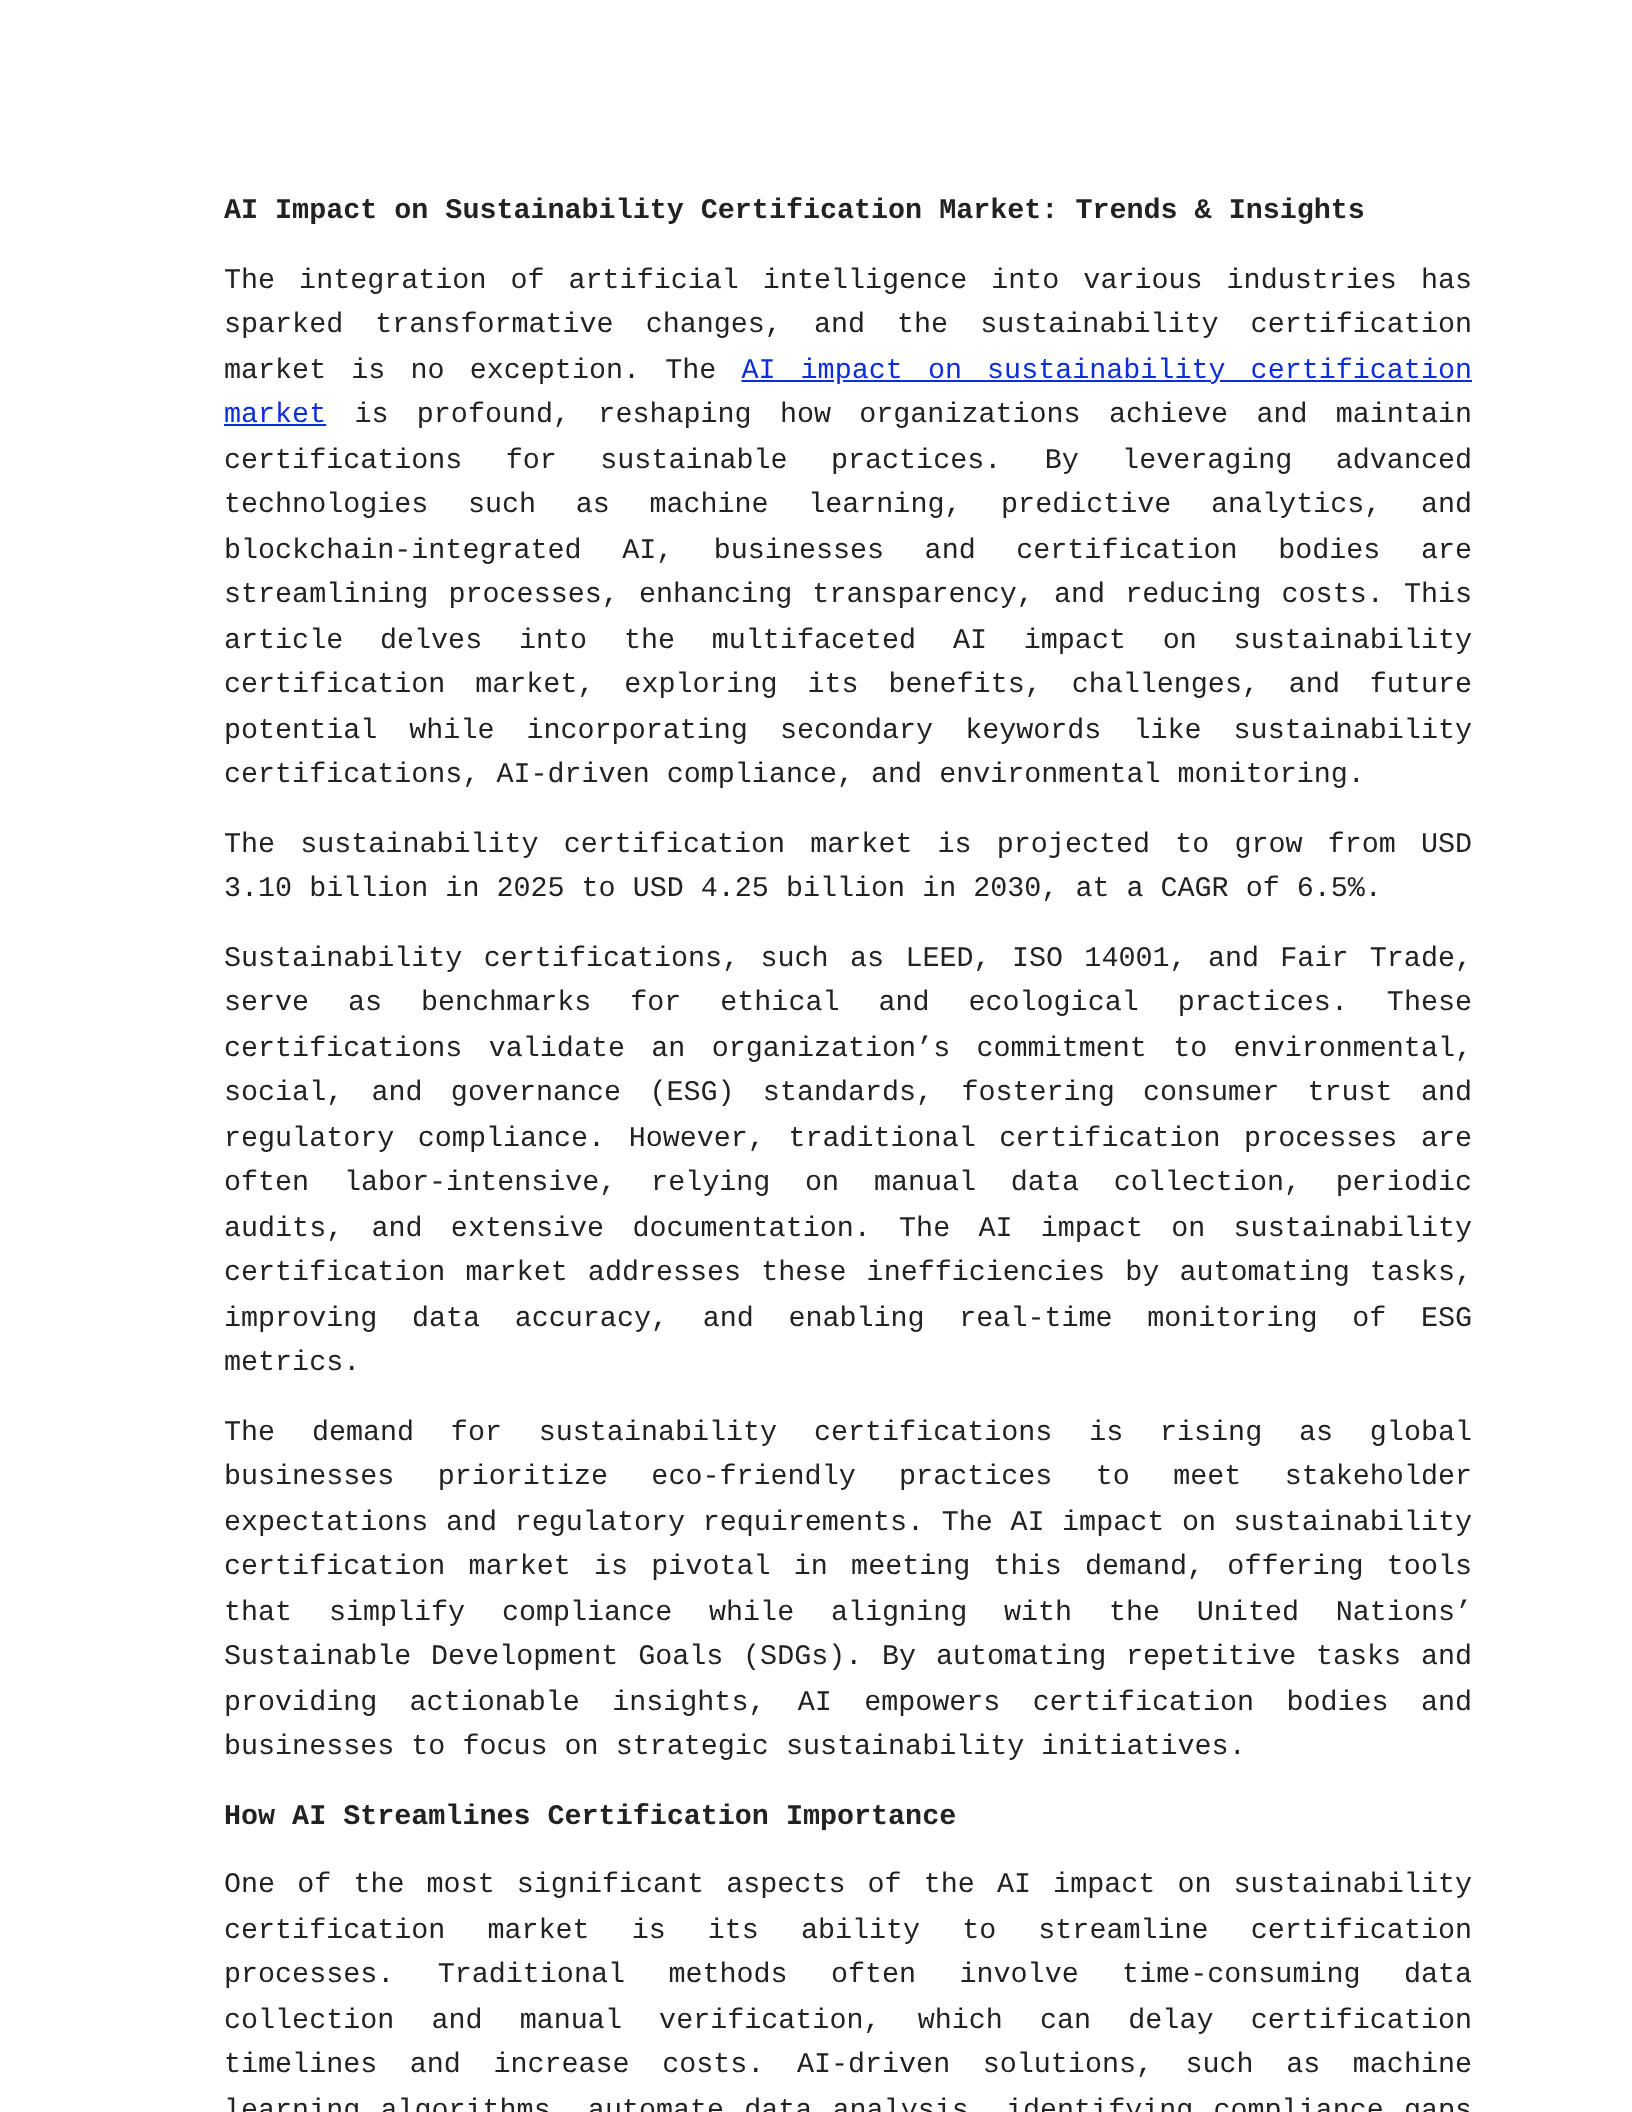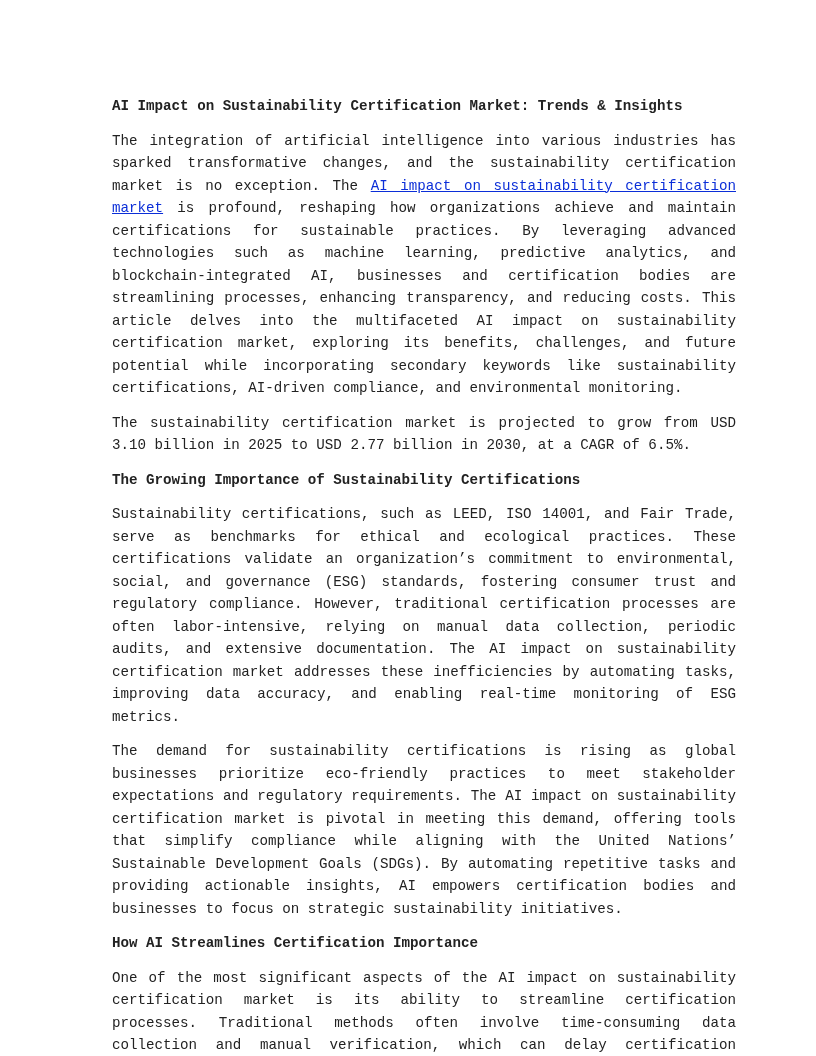--- a/index.html
+++ b/index.html
@@ -12,19 +12,18 @@
   h1, h2 { font-size: 14.2px; font-weight: bold; margin: 0 0 12px 0; line-height: 22.5px; }
   p { margin: 1px 0 12px 0; text-align: justify; }
   a { color: #0b2ed8; text-decoration: underline; }
 </style>
 </head>
 <body>
 
 <div class="page">
   <h1>AI Impact on Sustainability Certification Market: Trends &amp; Insights</h1>
   <p><span>The integration of artificial intelligence into various industries has sparked transformative changes, and the sustainability certification market is no exception. The </span><a href="#">AI impact on sustainability certification market</a><span> is profound, reshaping how organizations achieve and maintain certifications for sustainable practices. By leveraging advanced technologies such as machine learning, predictive analytics, and blockchain-integrated AI, businesses and certification bodies are streamlining processes, enhancing transparency, and reducing costs. This article delves into the multifaceted AI impact on sustainability certification market, exploring its benefits, challenges, and future potential while incorporating secondary keywords like sustainability certifications, AI-driven compliance, and environmental monitoring.</span></p>
-  <p>The sustainability certification market is projected to grow from USD 3.10 billion in 2025 to USD 2.77 billion in 2030, at a CAGR of 6.5%.</p>
-  <h2>The Growing Importance of Sustainability Certifications</h2>
+  <p>The sustainability certification market is projected to grow from USD 3.10 billion in 2025 to USD 4.25 billion in 2030, at a CAGR of 6.5%.</p>
   <p>Sustainability certifications, such as LEED, ISO 14001, and Fair Trade, serve as benchmarks for ethical and ecological practices. These certifications validate an organization’s commitment to environmental, social, and governance (ESG) standards, fostering consumer trust and regulatory compliance. However, traditional certification processes are often labor-intensive, relying on manual data collection, periodic audits, and extensive documentation. The AI impact on sustainability certification market addresses these inefficiencies by automating tasks, improving data accuracy, and enabling real-time monitoring of ESG metrics.</p>
   <p>The demand for sustainability certifications is rising as global businesses prioritize eco-friendly practices to meet stakeholder expectations and regulatory requirements. The AI impact on sustainability certification market is pivotal in meeting this demand, offering tools that simplify compliance while aligning with the United Nations’ Sustainable Development Goals (SDGs). By automating repetitive tasks and providing actionable insights, AI empowers certification bodies and businesses to focus on strategic sustainability initiatives.</p>
   <h2>How AI Streamlines Certification Importance</h2>
   <p>One of the most significant aspects of the AI impact on sustainability certification market is its ability to streamline certification processes. Traditional methods often involve time-consuming data collection and manual verification, which can delay certification timelines and increase costs. AI-driven solutions, such as machine learning algorithms, automate data analysis, identifying compliance gaps and predicting potential risks. This proactive approach ensures businesses can address issues before they escalate, enhancing efficiency and reducing the need for costly rework.</p>
 </div>
 
 </body></html>

